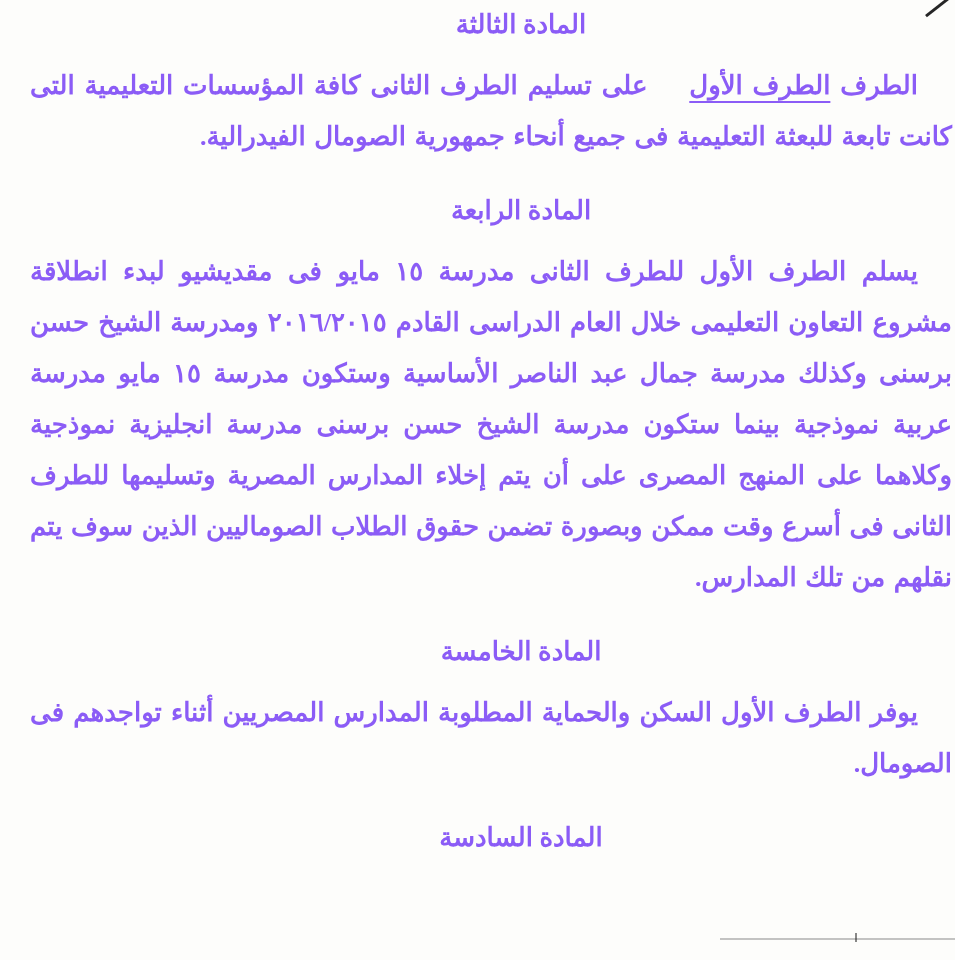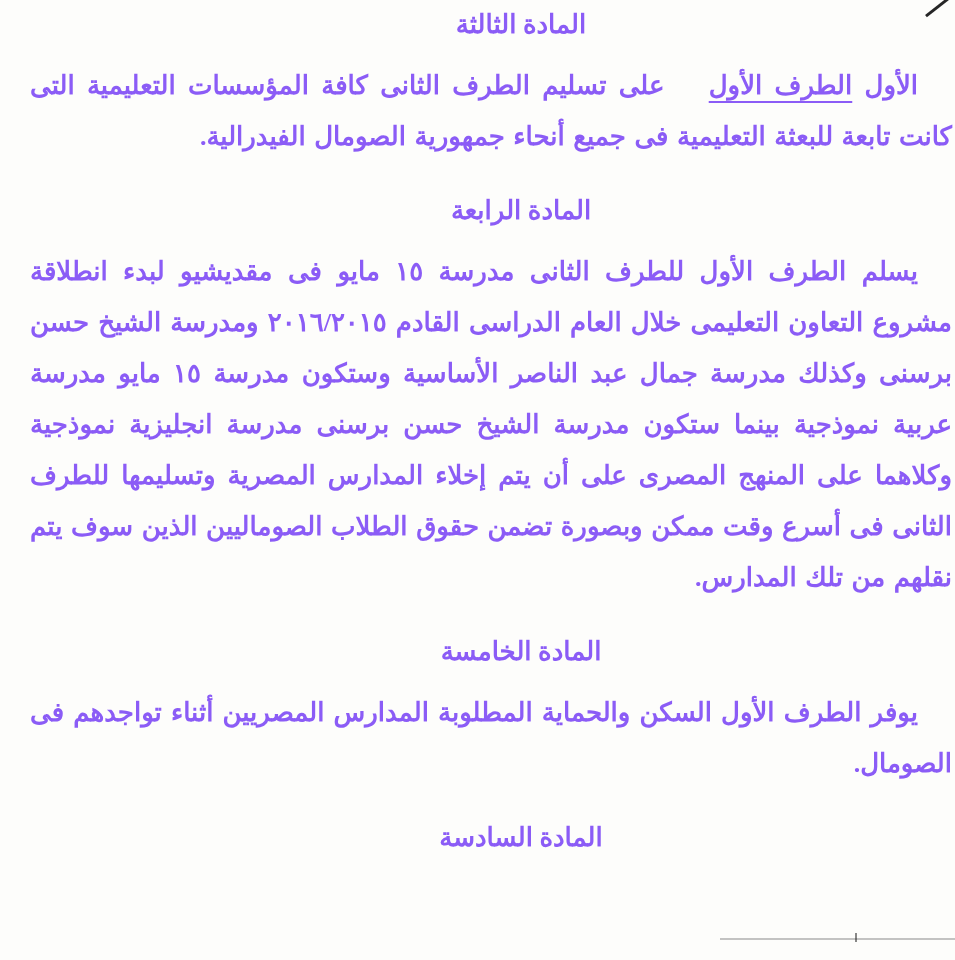--- a/index.html
+++ b/index.html
@@ -106,21 +106,21 @@
   }
 </style>
 </head>
 <body>
 
 <div class="page">
 
   <div class="content" dir="rtl">
 
     <h2 class="article-heading first">المادة الثالثة</h2>
-    <p class="article-body"><span>الأول </span><span class="u">الطرف الأول</span><span> على تسليم الطرف الثانى كافة المؤسسات التعليمية التى كانت تابعة للبعثة التعليمية فى جميع أنحاء جمهورية الصومال الفيدرالية.</span></p>
+    <p class="article-body"><span>الطرف </span><span class="u">الطرف الأول</span><span> على تسليم الطرف الثانى كافة المؤسسات التعليمية التى كانت تابعة للبعثة التعليمية فى جميع أنحاء جمهورية الصومال الفيدرالية.</span></p>
 
     <h2 class="article-heading">المادة الرابعة</h2>
     <p class="article-body">يسلم الطرف الأول للطرف الثانى مدرسة ١٥ مايو فى مقديشيو لبدء انطلاقة مشروع التعاون التعليمى خلال العام الدراسى القادم ٢٠١٦/٢٠١٥ ومدرسة الشيخ حسن برسنى وكذلك مدرسة جمال عبد الناصر الأساسية وستكون مدرسة ١٥ مايو مدرسة عربية نموذجية بينما ستكون مدرسة الشيخ حسن برسنى مدرسة انجليزية نموذجية وكلاهما على المنهج المصرى على أن يتم إخلاء المدارس المصرية وتسليمها للطرف الثانى فى أسرع وقت ممكن وبصورة تضمن حقوق الطلاب الصوماليين الذين سوف يتم نقلهم من تلك المدارس.</p>
 
     <h2 class="article-heading">المادة الخامسة</h2>
     <p class="article-body">يوفر الطرف الأول السكن والحماية المطلوبة المدارس المصريين أثناء تواجدهم فى الصومال.</p>
 
     <h2 class="article-heading">المادة السادسة</h2>
 
   </div>

